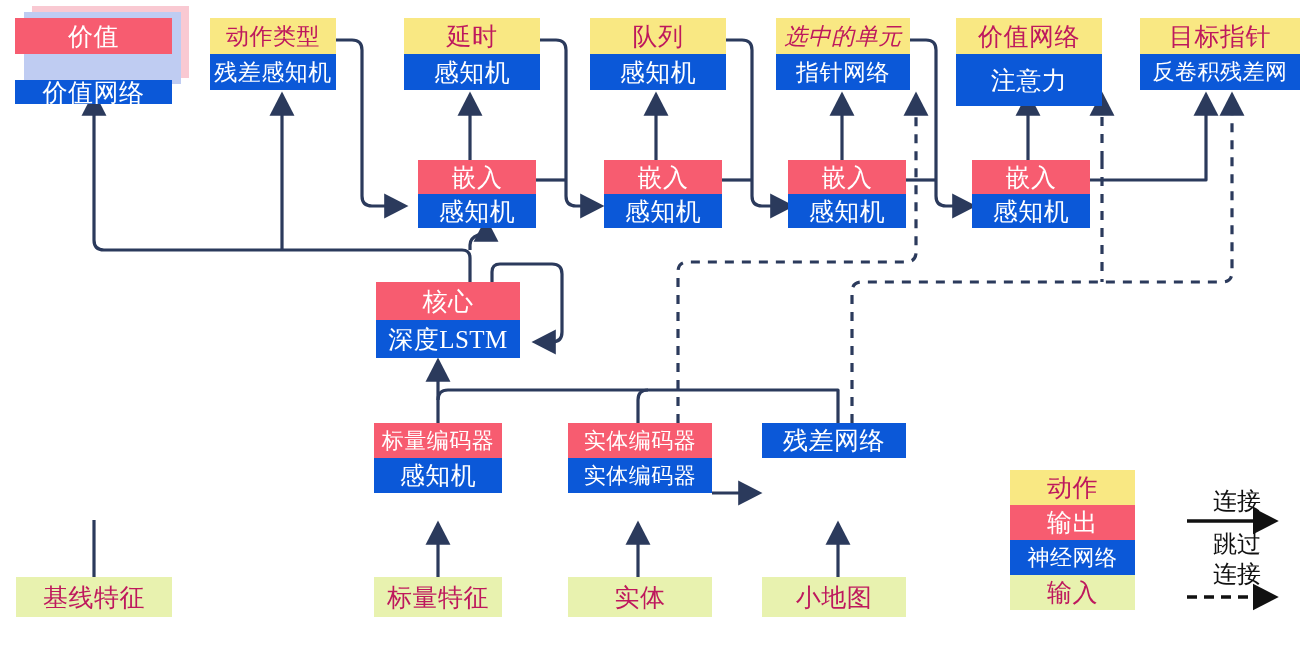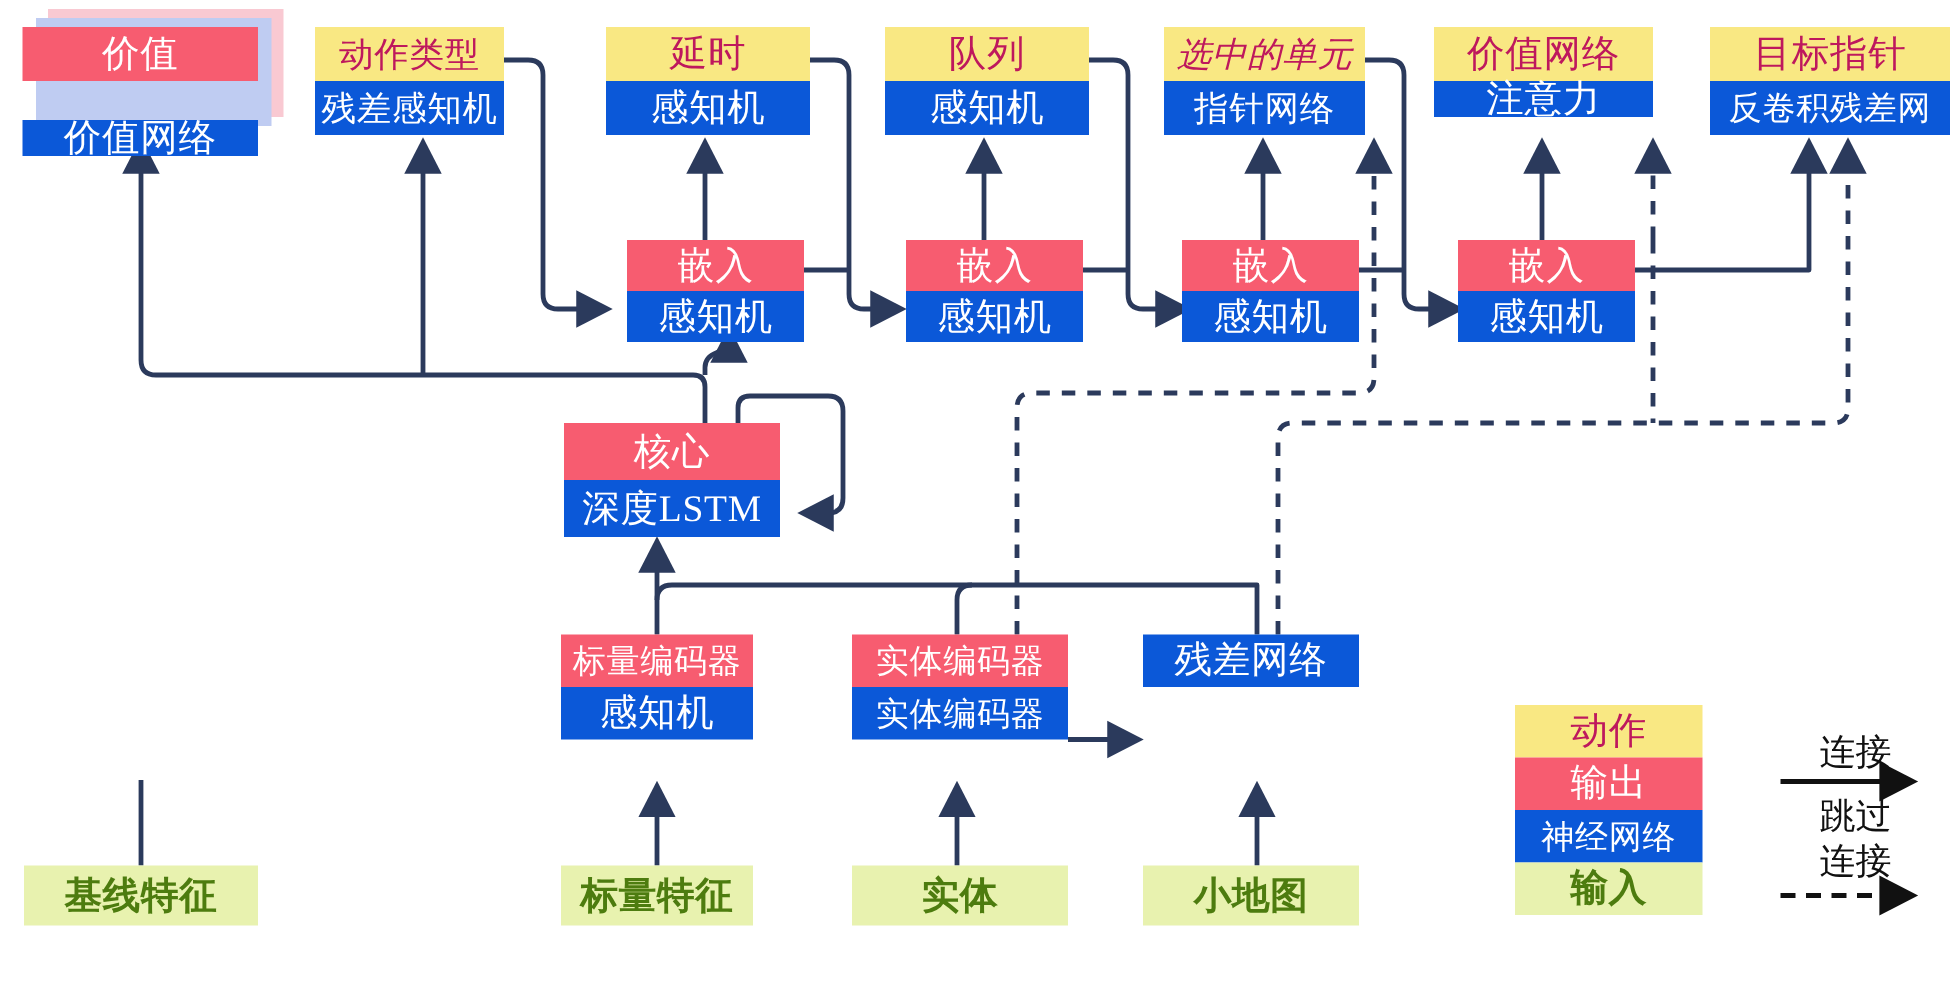--- a/index.html
+++ b/index.html
@@ -12,21 +12,21 @@
   svg.wires{position:absolute;left:0;top:0;width:1301px;height:662px;pointer-events:none;}
   .node{position:absolute;box-sizing:border-box;}
   .cell{
     box-sizing:border-box;width:100%;
     display:flex;align-items:center;justify-content:center;
     font-size:25px;line-height:1;white-space:nowrap;letter-spacing:.5px;
   }
   .c-action{background:#F9E883;color:#be185d;text-align:center;}
   .c-output{background:#F75C70;color:#ffffff;}
   .c-net{background:#0B58D8;color:#ffffff;}
-  .c-input{background:#E8F2AF;color:#4d7c0f;font-weight:bold;}
+  .c-input{background:#E8F2AF;color:#be185d;}
   .shadow{position:absolute;}
   .sh1{background:#F9C9D2;}
   .sh2{background:#BFCCF2;}
   .legend-label{
     position:absolute;font-size:24px;color:#111111;white-space:nowrap;
     text-align:center;
   }
   .small-fit{font-size:23px;}
   .tiny-fit{font-size:22px;}
 </style>
@@ -117,21 +117,21 @@
     <div class="cell c-net" style="height:36px;">感知机</div>
   </div>
 
   <div class="node" style="left:776px;top:18px;width:134px;height:72px;">
     <div class="cell c-action small-fit" style="height:36px;font-style:italic;">选中的单元</div>
     <div class="cell c-net small-fit" style="height:36px;">指针网络</div>
   </div>
 
   <div class="node" style="left:956px;top:18px;width:146px;height:72px;">
     <div class="cell c-action" style="height:36px;">价值网络</div>
-    <div class="cell c-net" style="height:24px;">注意力</div>
+    <div class="cell c-net" style="height:52px;">注意力</div>
   </div>
 
   <div class="node" style="left:1140px;top:18px;width:160px;height:72px;">
     <div class="cell c-action" style="height:36px;">目标指针</div>
     <div class="cell c-net tiny-fit" style="height:36px;">反卷积残差网</div>
   </div>
 
   <div class="node" style="left:418px;top:160px;width:118px;height:68px;">
     <div class="cell c-output" style="height:34px;">嵌入</div>
     <div class="cell c-net" style="height:34px;">感知机</div>

